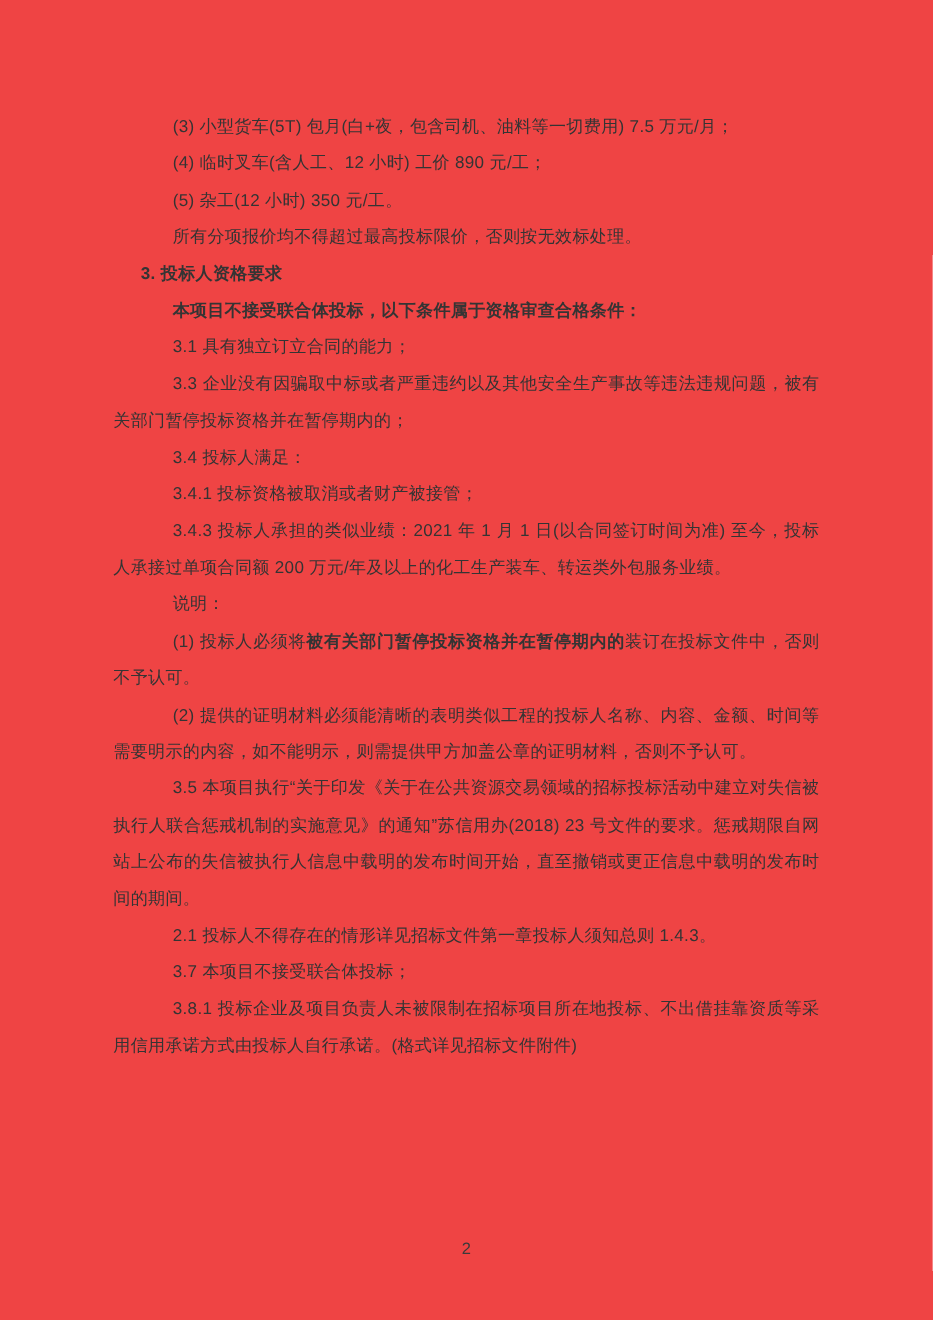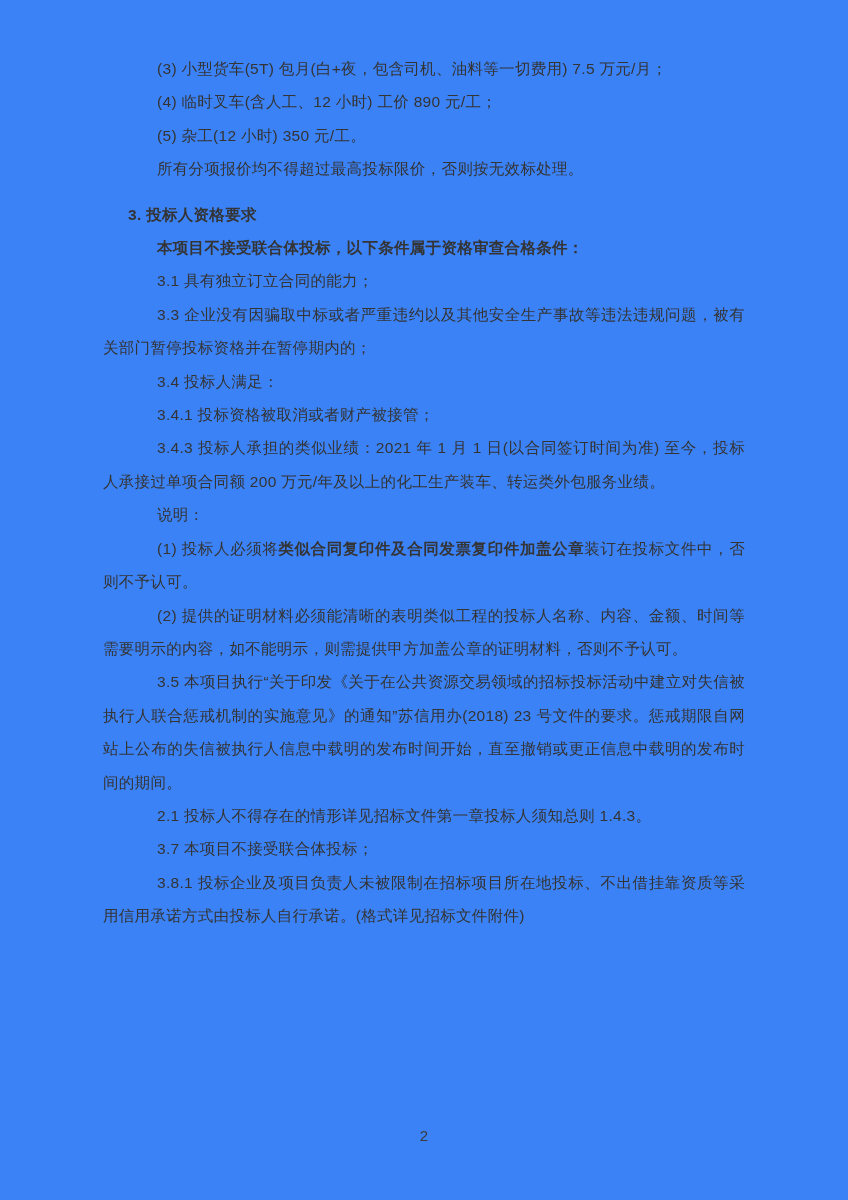--- a/index.html
+++ b/index.html
@@ -5,44 +5,43 @@
   html, body {
     margin: 0;
     padding: 0;
     background: #ffffff;
   }
   .page {
     position: relative;
     width: 848px;
     height: 1200px;
     margin: 0 auto;
-    background: #3b82f6;
+    background: #ef4444;
     box-sizing: border-box;
-    padding: 52px 103px 0 103px;
+    padding: 99px 103px 0 103px;
     font-family: "Liberation Sans", "DejaVu Sans", sans-serif;
     color: #343434;
     overflow: hidden;
   }
   .doc-body {
     width: 642px;
   }
   .para {
     margin: 0;
     font-size: 15.5px;
     line-height: 33.4px;
     text-align: justify;
     letter-spacing: 0.3px;
   }
   .para.indent {
     text-indent: 54px;
   }
   .para.heading {
     text-indent: 25px;
     font-weight: bold;
-    margin-top: 12px;
   }
   .para .b {
     font-weight: bold;
   }
   .page-number {
     position: absolute;
     left: 0;
     right: 0;
     bottom: 56px;
     text-align: center;
@@ -60,21 +59,21 @@
       <p class="para indent"><span>(5) 杂工(12 小时) 350 元/工。</span></p>
       <p class="para indent"><span>所有分项报价均不得超过最高投标限价，否则按无效标处理。</span></p>
       <p class="para heading"><span class="b">3. 投标人资格要求</span></p>
       <p class="para indent"><span class="b">本项目不接受联合体投标，以下条件属于资格审查合格条件：</span></p>
       <p class="para indent"><span>3.1 具有独立订立合同的能力；</span></p>
       <p class="para indent"><span>3.3 企业没有因骗取中标或者严重违约以及其他安全生产事故等违法违规问题，被有关部门暂停投标资格并在暂停期内的；</span></p>
       <p class="para indent"><span>3.4 投标人满足：</span></p>
       <p class="para indent"><span>3.4.1 投标资格被取消或者财产被接管；</span></p>
       <p class="para indent"><span>3.4.3 投标人承担的类似业绩：2021 年 1 月 1 日(以合同签订时间为准) 至今，投标人承接过单项合同额 200 万元/年及以上的化工生产装车、转运类外包服务业绩。</span></p>
       <p class="para indent"><span>说明：</span></p>
-      <p class="para indent"><span>(1) 投标人必须将</span><span class="b">类似合同复印件及合同发票复印件加盖公章</span><span>装订在投标文件中，否则不予认可。</span></p>
+      <p class="para indent"><span>(1) 投标人必须将</span><span class="b">被有关部门暂停投标资格并在暂停期内的</span><span>装订在投标文件中，否则不予认可。</span></p>
       <p class="para indent"><span>(2) 提供的证明材料必须能清晰的表明类似工程的投标人名称、内容、金额、时间等需要明示的内容，如不能明示，则需提供甲方加盖公章的证明材料，否则不予认可。</span></p>
       <p class="para indent"><span>3.5 本项目执行“关于印发《关于在公共资源交易领域的招标投标活动中建立对失信被执行人联合惩戒机制的实施意见》的通知”苏信用办(2018) 23 号文件的要求。惩戒期限自网站上公布的失信被执行人信息中载明的发布时间开始，直至撤销或更正信息中载明的发布时间的期间。</span></p>
       <p class="para indent"><span>2.1 投标人不得存在的情形详见招标文件第一章投标人须知总则 1.4.3。</span></p>
       <p class="para indent"><span>3.7 本项目不接受联合体投标；</span></p>
       <p class="para indent"><span>3.8.1 投标企业及项目负责人未被限制在招标项目所在地投标、不出借挂靠资质等采用信用承诺方式由投标人自行承诺。(格式详见招标文件附件)</span></p>
     </div>
   <div class="page-number">2</div>
 </div>
 
 </body></html>

